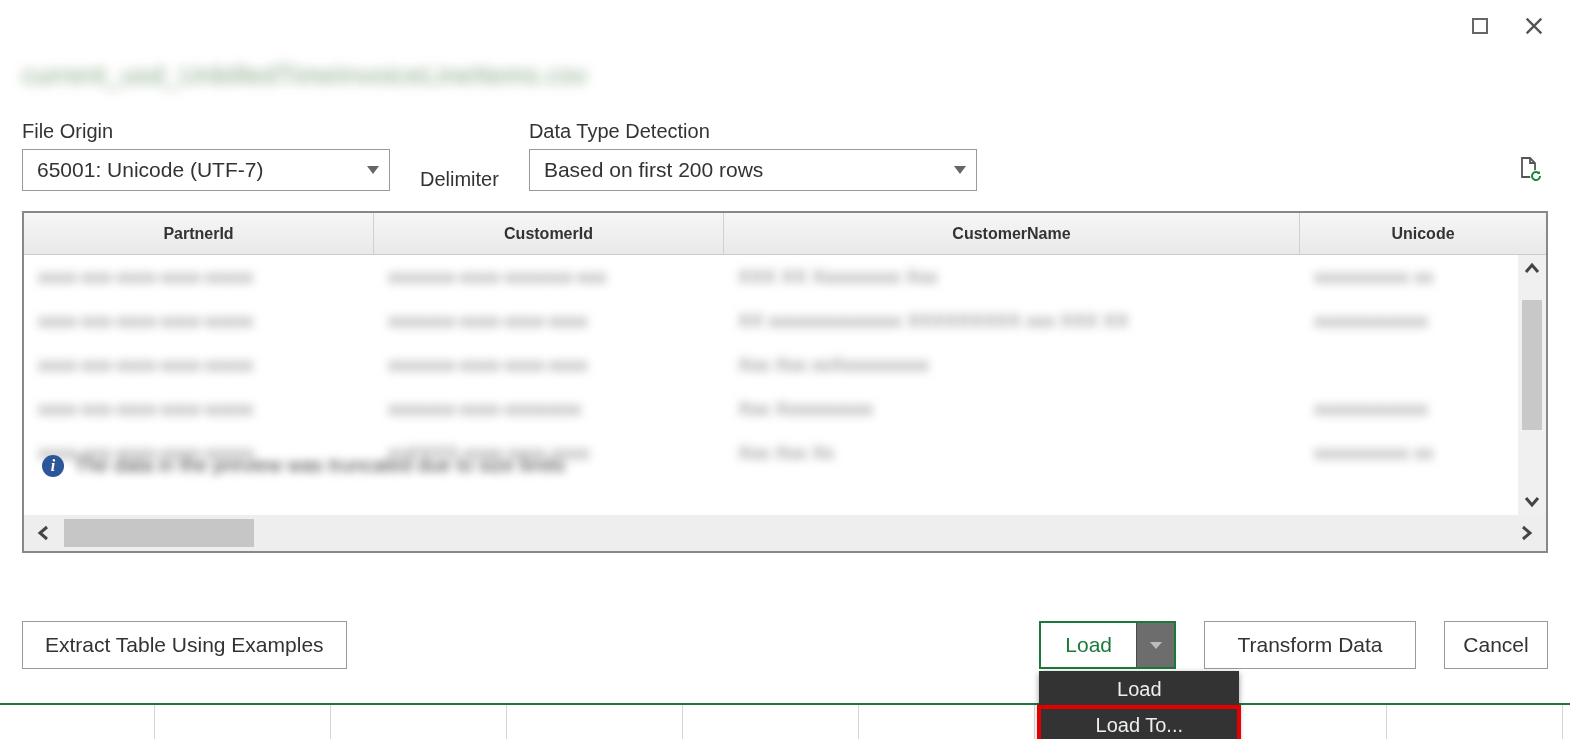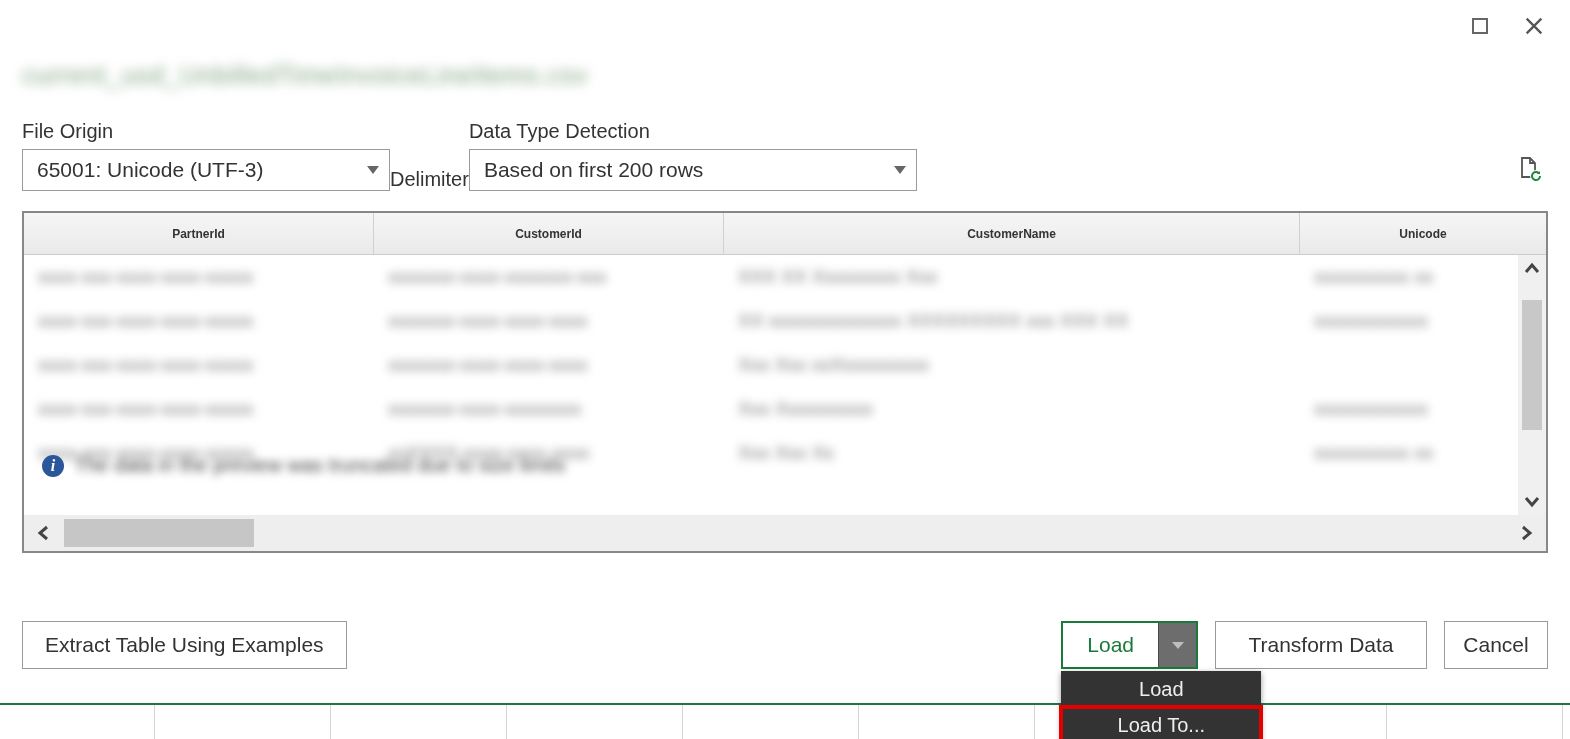--- a/index.html
+++ b/index.html
@@ -7,34 +7,34 @@
 
     .window-controls { position: absolute; top: 14px; right: 24px; display: flex; gap: 30px; align-items: center; }
     .win-btn { width: 24px; height: 24px; display: flex; align-items: center; justify-content: center; cursor: pointer; }
     .maximize-sq { width: 16px; height: 16px; border: 2px solid #666; }
     .close-x svg { width: 22px; height: 22px; }
 
     .content { padding: 60px 22px 0 22px; }
 
     .title-blur { width: 530px; height: 32px; color: #4a7a4a; font-size: 26px; font-weight: 500; letter-spacing: 0.5px; filter: blur(6px); opacity: 0.7; margin-bottom: 28px; white-space: nowrap; }
 
-    .options-row { display: flex; align-items: flex-end; margin-bottom: 20px; }
+    .options-row { display: flex; gap: 30px; align-items: flex-end; margin-bottom: 20px; }
     .opt-group { display: flex; flex-direction: column; gap: 6px; }
     .opt-label { font-size: 20px; color: #333; }
     .opt-select { height: 42px; border: 1px solid #9a9a9a; background: #fff; display: flex; align-items: center; justify-content: space-between; padding: 0 10px 0 14px; font-size: 21px; color: #333; cursor: pointer; }
     .opt-select .caret { width: 0; height: 0; border-left: 6px solid transparent; border-right: 6px solid transparent; border-top: 8px solid #666; }
     .w1 { width: 368px; }
     .w2 { width: 368px; }
     .w3 { width: 448px; }
 
     .refresh-icon { margin-left: auto; margin-bottom: 4px; width: 36px; height: 36px; display:flex; align-items:center; justify-content:center; cursor:pointer; }
 
     .preview-grid { border: 2px solid #888; height: 342px; display: flex; flex-direction: column; position: relative; overflow: hidden; }
     .grid-header { display: flex; background: linear-gradient(#f6f6f6,#e9e9e9); border-bottom: 1px solid #ccc; height: 42px; flex-shrink:0; }
-    .gh-cell { border-right: 1px solid #d0d0d0; display: flex; align-items: center; justify-content: center; font-size: 12px; font-weight: 600; color: #333; }
+    .gh-cell { border-right: 1px solid #d0d0d0; display: flex; align-items: center; justify-content: center; font-size: 16px; font-weight: 600; color: #333; }
     .c1 { width: 350px; }
     .c2 { width: 350px; }
     .c3 { width: 576px; }
     .c4 { flex: 1; border-right: none; }
 
     .grid-body { flex: 1; position: relative; overflow: hidden; background:#fff; }
     .grid-row { display: flex; height: 44px; align-items: center; }
     .grid-row > div { padding: 0 14px; font-size: 19px; color: #777; filter: blur(5px); white-space: nowrap; overflow: hidden; }
     .grid-row .c1 { width: 350px; }
     .grid-row .c2 { width: 350px; }
@@ -49,21 +49,21 @@
     .vscroll .arrow { width:28px; height:28px; display:flex; align-items:center; justify-content:center; cursor:pointer; }
     .vscroll .thumb { position:absolute; top:45px; right:4px; width:20px; height:130px; background:#c8c8c8; }
 
     .hscroll { height: 36px; background: #eee; display:flex; align-items:center; position:relative; flex-shrink:0; }
     .hscroll .arrow { width:40px; height:36px; display:flex; align-items:center; justify-content:center; cursor:pointer; }
     .hscroll .track { flex:1; height:36px; position:relative; }
     .hscroll .thumb { position:absolute; left:0; top:4px; width:190px; height:28px; background:#c6c6c6; }
 
     .footer { position: absolute; left: 22px; right: 22px; bottom: 70px; display:flex; align-items:flex-start; }
     .btn { height: 48px; border: 1px solid #9a9a9a; background:#fff; padding: 0 22px; font-size: 21px; color:#333; display:flex; align-items:center; justify-content:center; cursor:pointer; }
-    .footer-right { margin-left:auto; display:flex; gap:17px; align-items:center; position:relative; }
+    .footer-right { margin-left:auto; display:flex; gap:28px; align-items:center; position:relative; }
 
     .split-btn { display:flex; border: 2px solid #1a7a3a; height:48px; }
     .split-left { padding: 0 24px; color:#1a7a3a; font-size:21px; display:flex; align-items:center; cursor:pointer; }
     .split-right { width:38px; background:#6d6d6d; display:flex; align-items:center; justify-content:center; cursor:pointer; border-left:1px solid #4a4a4a; }
     .split-right .caret { width:0; height:0; border-left:6px solid transparent; border-right:6px solid transparent; border-top:7px solid #bdbdbd; }
 
     .dropdown-menu { position:absolute; top:50px; left:0; width:200px; background:#333; box-shadow:0 2px 6px rgba(0,0,0,0.4); z-index:10; }
     .dd-item { height:36px; color:#eee; font-size:20px; display:flex; align-items:center; justify-content:center; cursor:pointer; }
     .dd-item.highlight { outline: 4px solid #e40000; outline-offset: -2px; }
 
@@ -86,21 +86,21 @@
   </div>
 </div>
 
 <div class="content">
   <div class="title-blur">current_usd_UnbilledTimeInvoiceLineItems.csv</div>
 
   <div class="options-row">
     <div class="opt-group">
       <div class="opt-label">File Origin</div>
       <div class="opt-select w1">
-        <span>65001: Unicode (UTF-3)</span>
+        <span>65001: Unicode (UTF-7)</span>
         <span class="caret"></span>
       </div>
     </div>
     <div class="opt-group">
       <div class="opt-label">Delimiter</div>
     </div>
     <div class="opt-group">
       <div class="opt-label">Data Type Detection</div>
       <div class="opt-select w3">
         <span>Based on first 200 rows</span>

